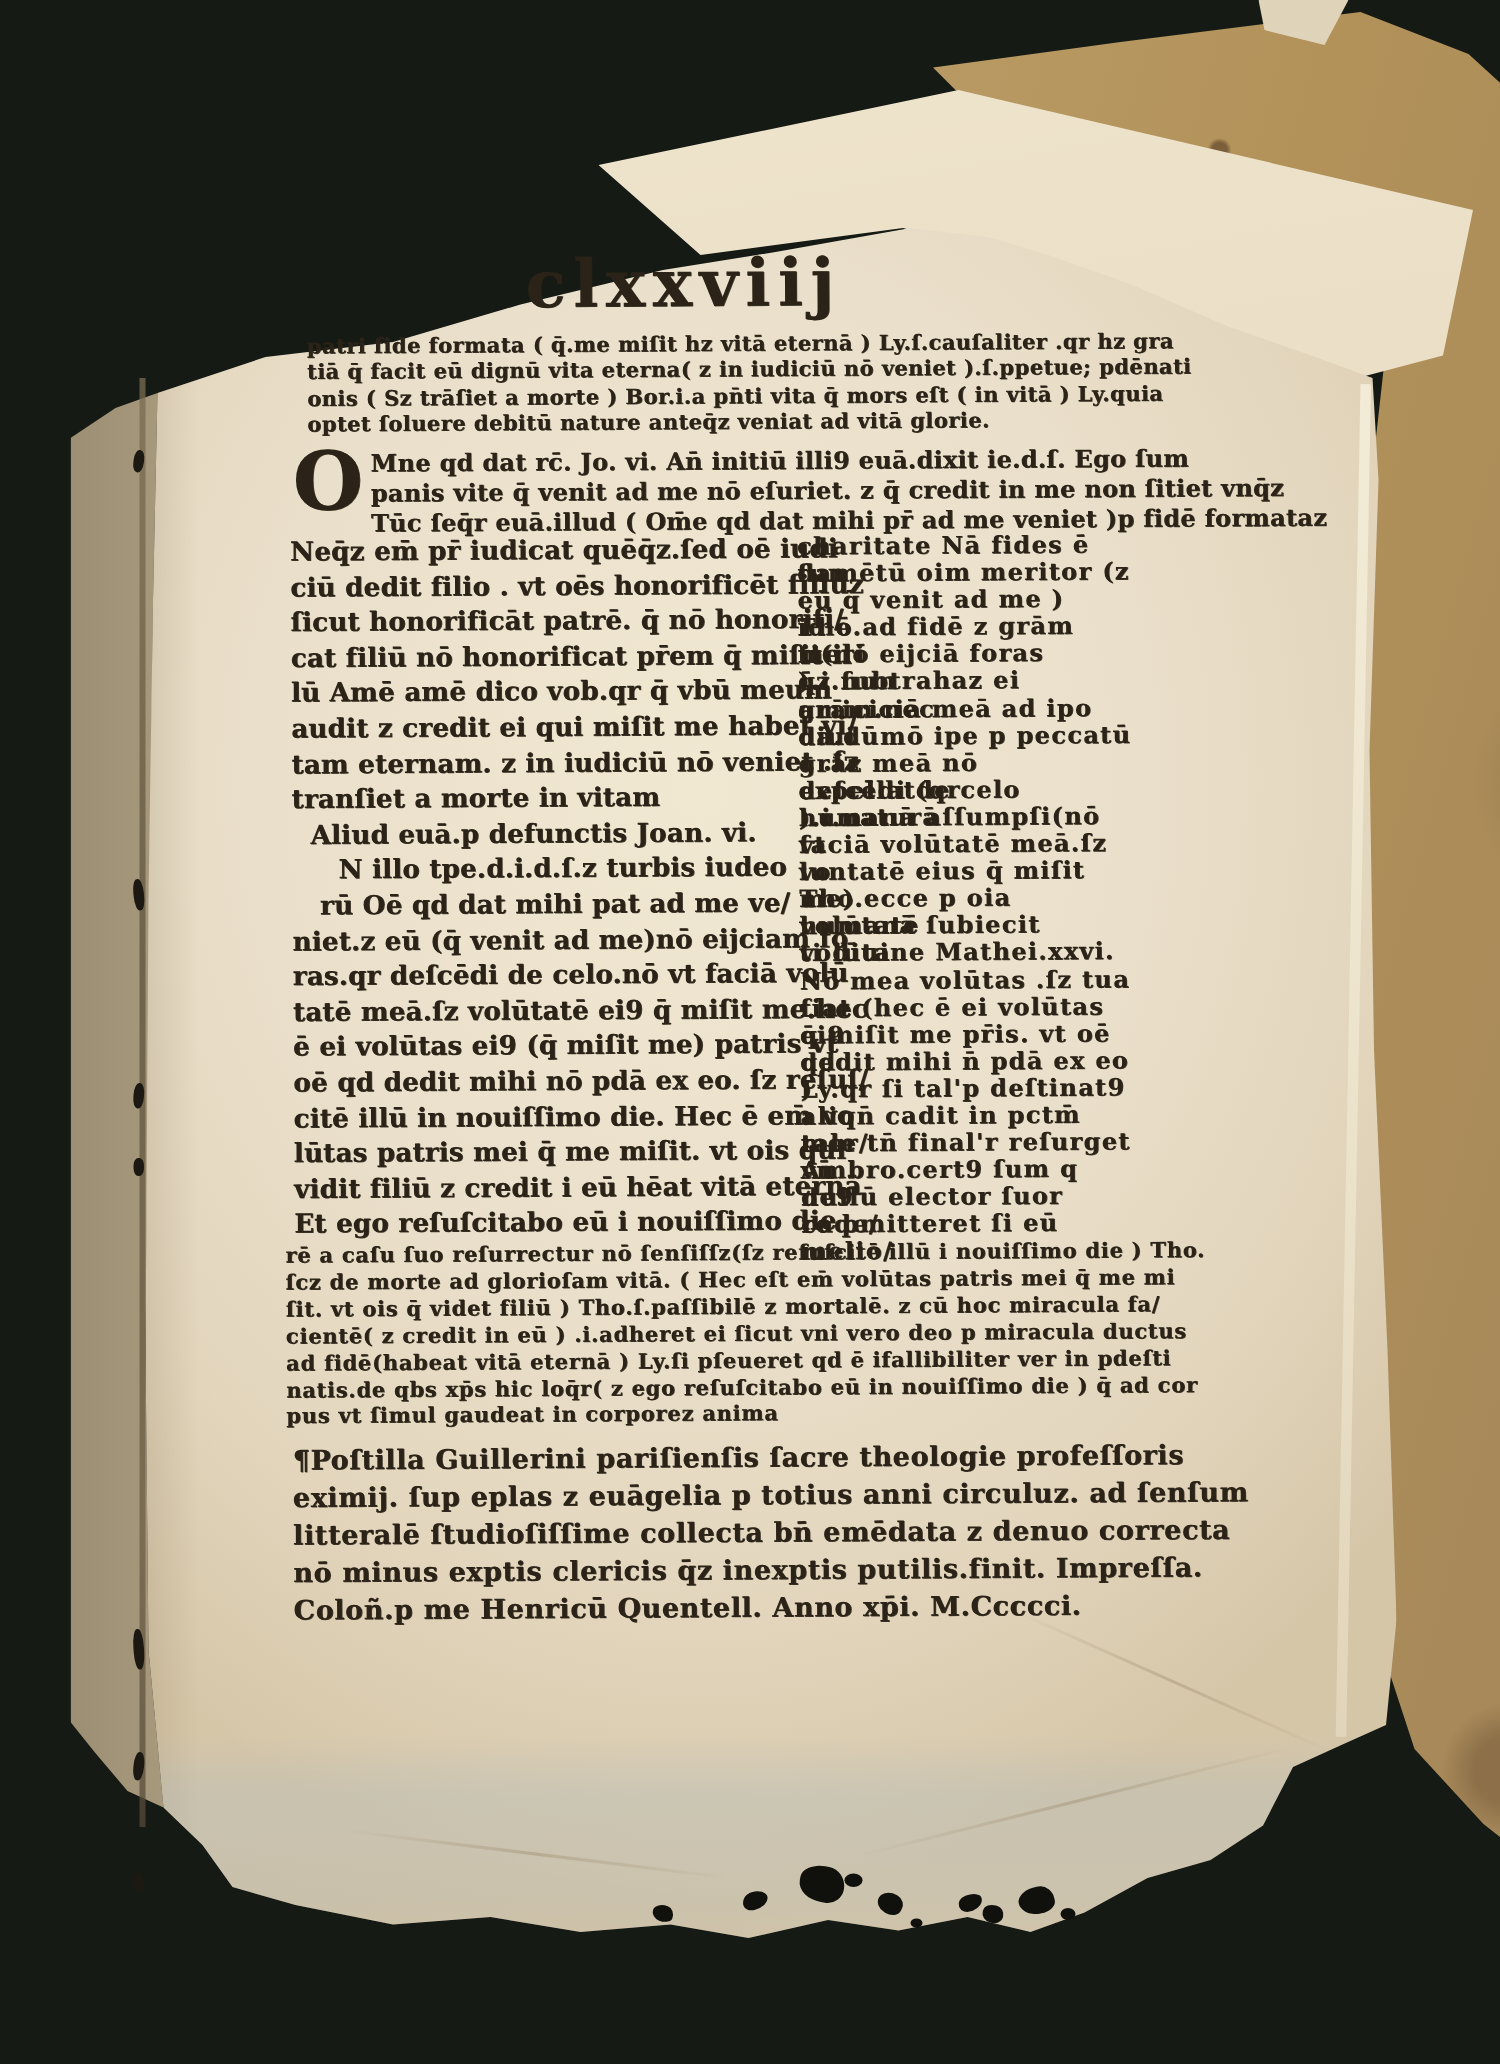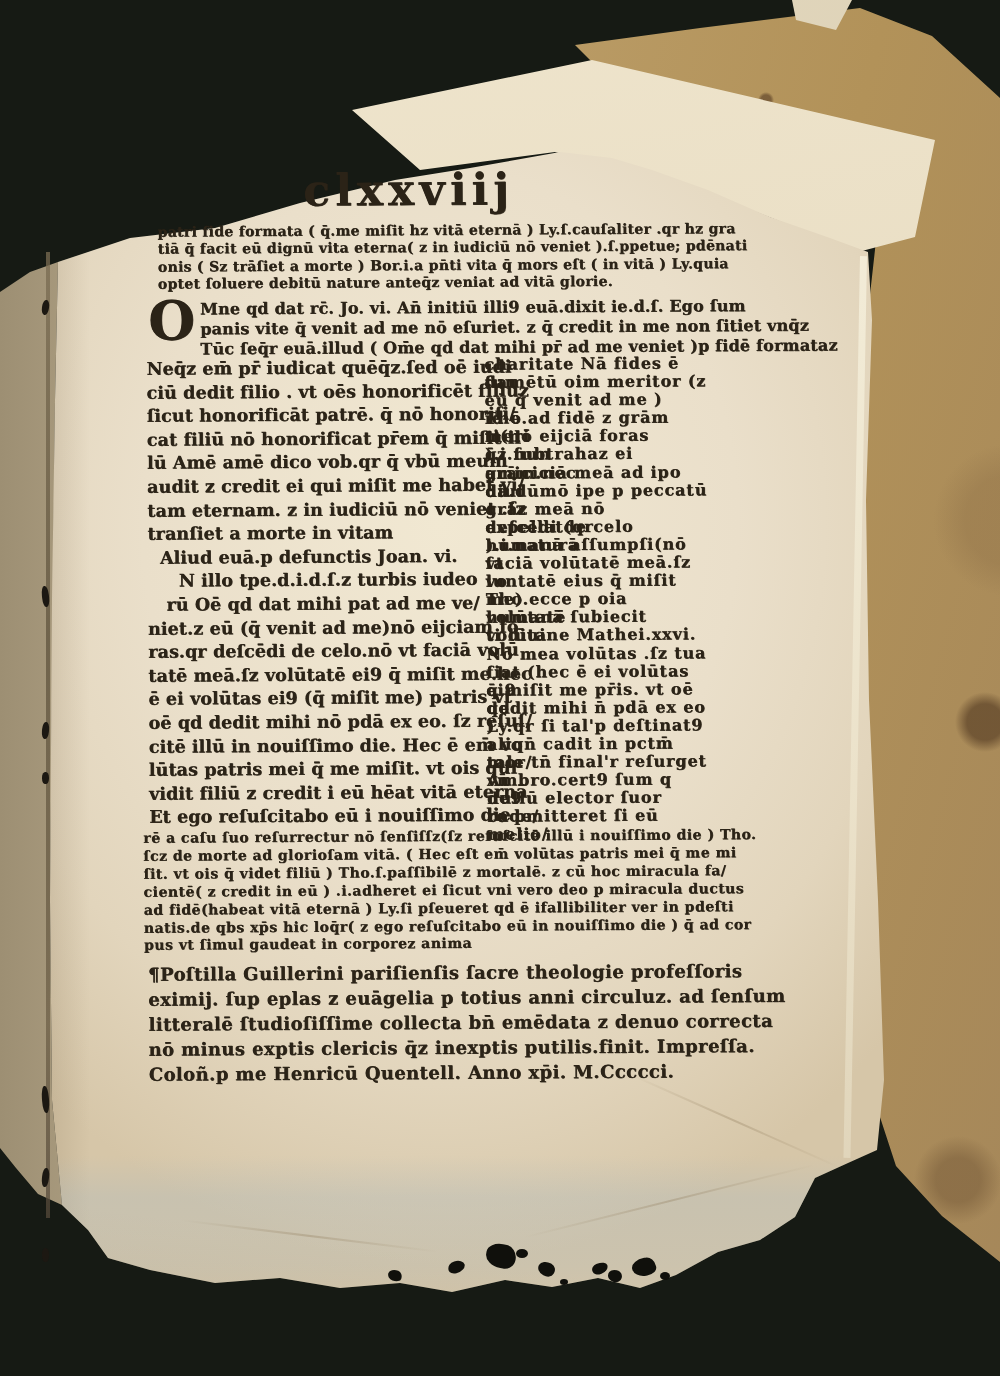--- a/index.html
+++ b/index.html
@@ -3,21 +3,21 @@
 <meta charset="utf-8">
 <style>
   html,body{margin:0;padding:0;}
   body{
     width:1000px;height:1376px;
     background:#161a14;
     position:relative;
     overflow:hidden;
     font-family:"DejaVu Serif", serif;
   }
-  .scene{position:absolute;inset:0;}
+  .scene{position:absolute;inset:0;margin-left:47px;}
 
   
   .parchment-right{
     position:absolute;inset:0;
     background:
       radial-gradient(circle 40px at 985px 722px, rgba(96,70,42,.75) 0 45%, rgba(96,70,42,0) 75%),
       radial-gradient(circle 10px at 766px 100px, rgba(110,82,50,.8) 0 50%, rgba(110,82,50,0) 80%),
       radial-gradient(circle 55px at 958px 1180px, rgba(120,92,58,.55) 0 40%, rgba(120,92,58,0) 80%),
       radial-gradient(circle 90px at 1010px 520px, rgba(140,110,70,.35) 0 50%, rgba(140,110,70,0) 85%),
       linear-gradient(105deg,#c9ad79 0%, #bb9d68 35%, #b29259 65%, #a5875a 100%);

